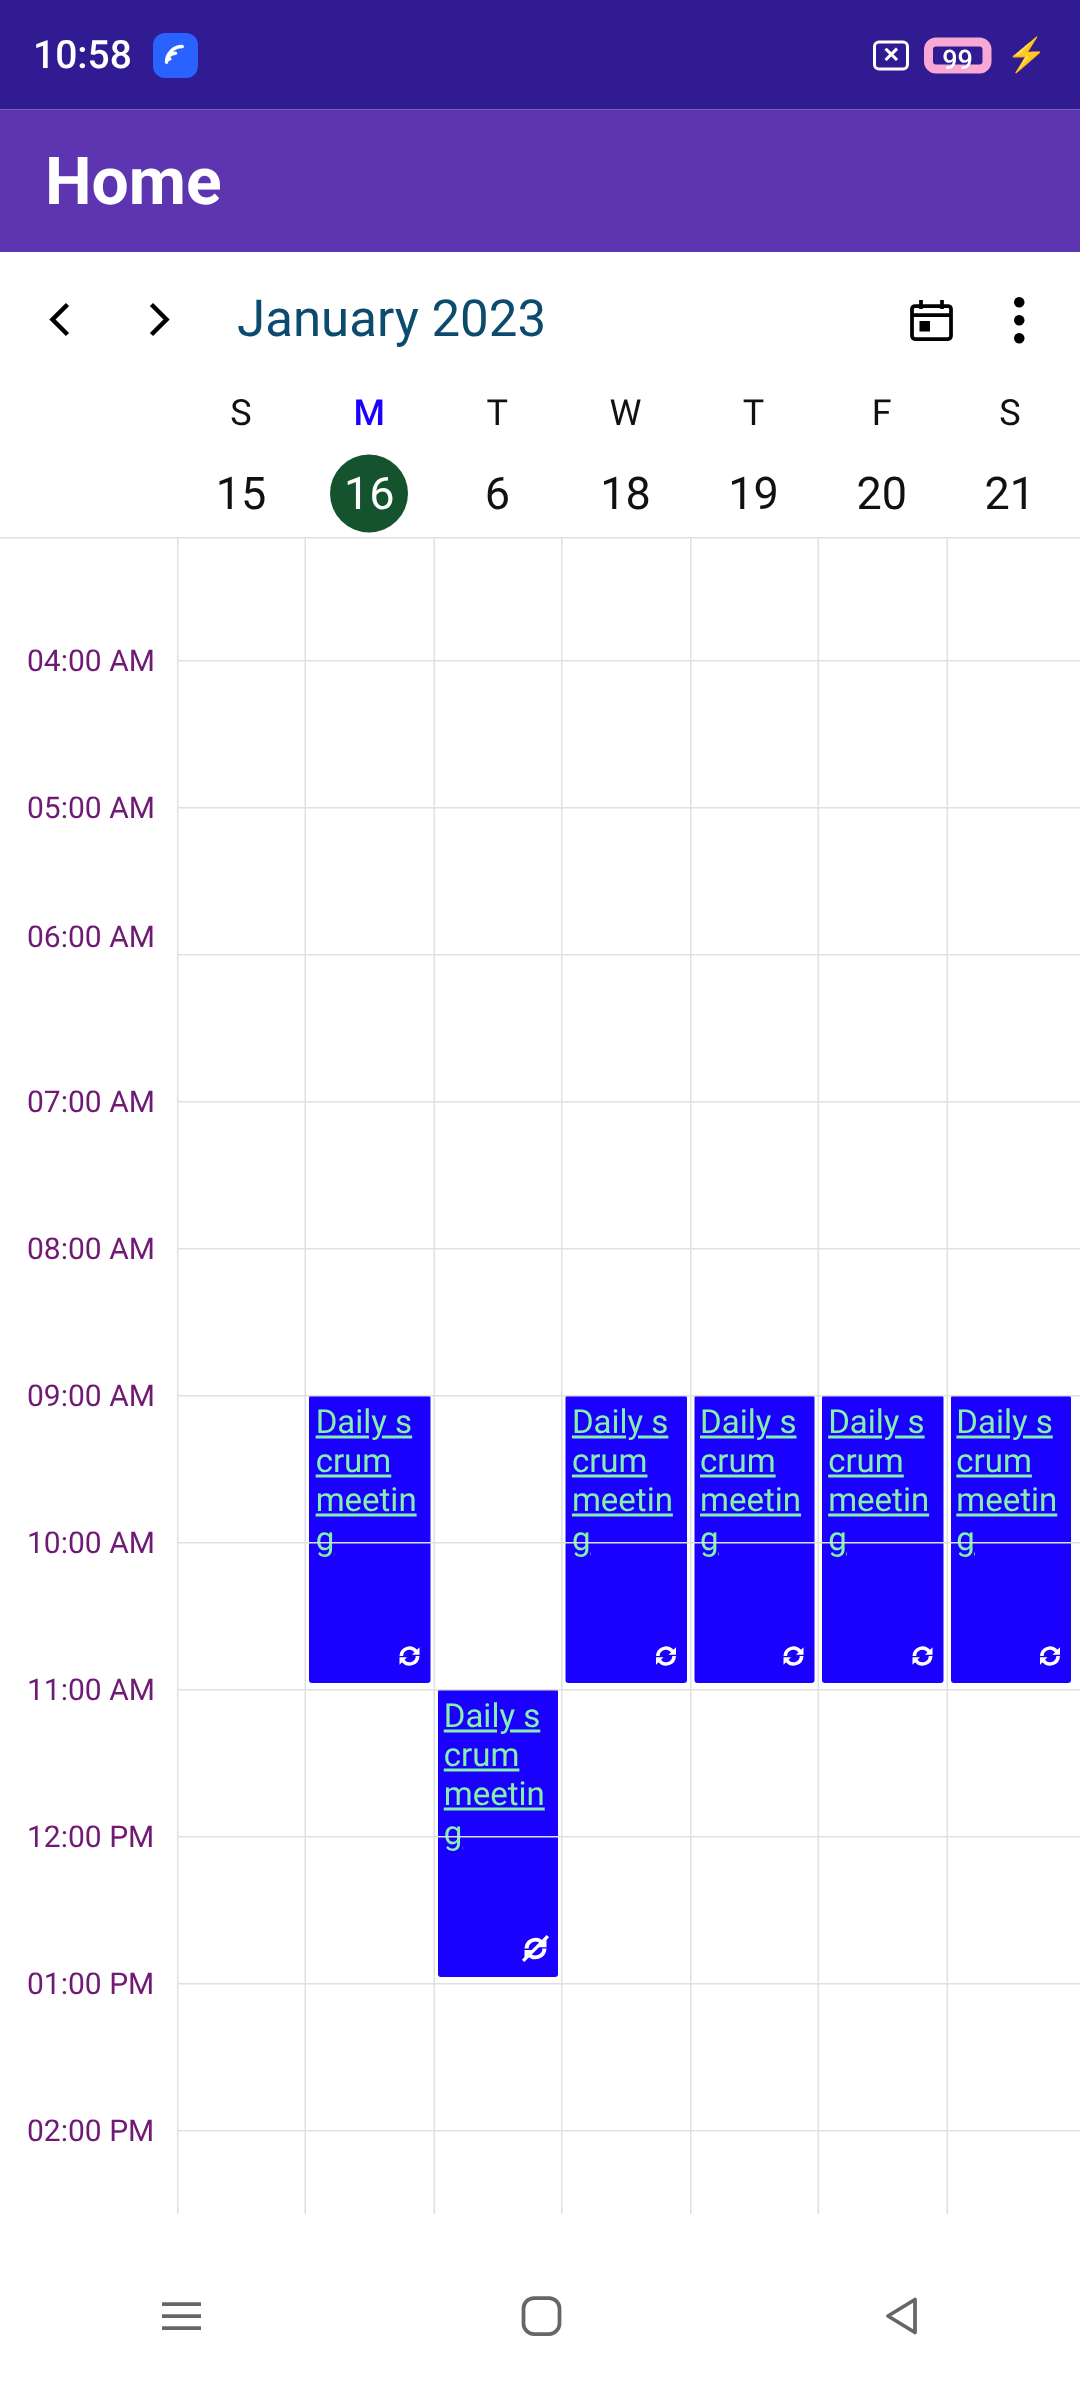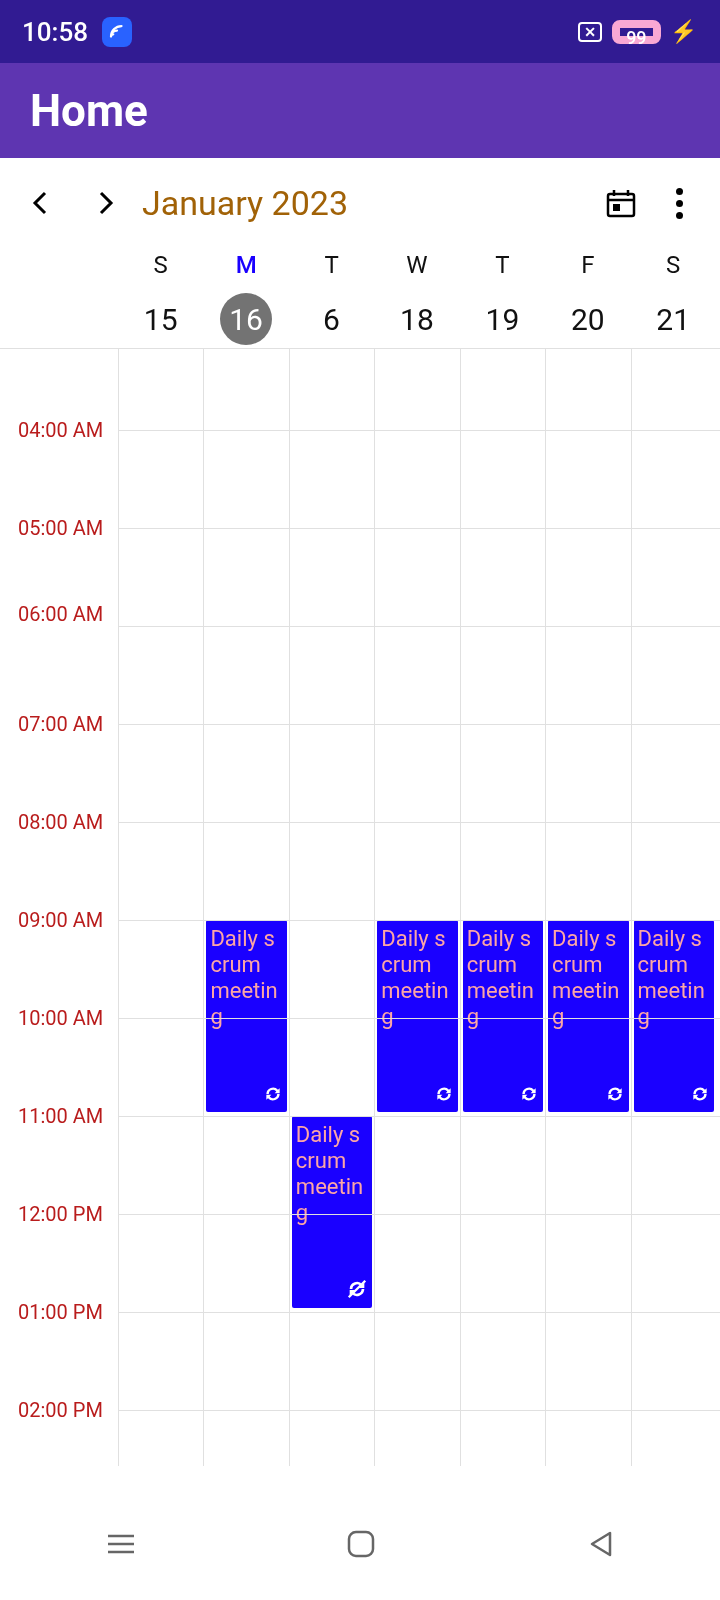--- a/index.html
+++ b/index.html
@@ -1,58 +1,58 @@
 <!DOCTYPE html>
 <html><head>
 <meta charset="utf-8">
 <style>
   * { box-sizing: border-box; margin: 0; padding: 0; }
   html, body { width: 720px; height: 1600px; font-family: Roboto, Arial, sans-serif; background: #fff; overflow: hidden; }
 
   
-  .status-bar { height: 63px; background: #311b92; display: flex; align-items: center; justify-content: space-between; padding: 0 22px; color: #fff; font-size: 26px; font-weight: 500; }
+  .status-bar { height: 73px; background: #311b92; display: flex; align-items: center; justify-content: space-between; padding: 0 22px; color: #fff; font-size: 26px; font-weight: 500; }
   .status-left { display: flex; align-items: center; gap: 14px; }
   .status-icon-cast { width: 30px; height: 30px; background: #2962ff; border-radius: 8px; display: flex; align-items: center; justify-content: center; font-size: 16px; }
   .status-right { display: flex; align-items: center; gap: 10px; }
   .status-x { width: 24px; height: 20px; border: 2px solid #fff; border-radius: 4px; display: flex; align-items: center; justify-content: center; font-size: 14px; font-weight: bold; }
-  .status-battery { border: 8px solid #f9a8d4; border-radius: 8px; padding: 0 6px; font-size: 18px; font-weight: 500; height: 24px; line-height: 20px; }
+  .status-battery { border: 6px solid #f9a8d4; border-radius: 8px; padding: 0 6px; font-size: 18px; font-weight: 500; height: 24px; line-height: 20px; }
   .status-bolt { font-size: 22px; }
 
   
   .app-bar { height: 95px; background: #5e35b1; display: flex; align-items: center; padding: 0 30px; }
   .app-title { color: #fff; font-size: 44px; font-weight: 700; }
 
   
   .cal-header { height: 90px; background: #fff; display: flex; align-items: center; padding: 0 18px; }
   .nav-arrow { width: 46px; height: 46px; display: flex; align-items: center; justify-content: center; cursor: pointer; }
   .nav-arrow svg { stroke: #000; stroke-width: 3; fill: none; }
-  .month-label { font-size: 34px; font-weight: 400; margin-left: 14px; flex: 1; color: #a16207; }
+  .month-label { font-size: 34px; font-weight: 400; margin-left: 30px; flex: 1; color: #0c4a6e; }
   .header-icon { width: 46px; height: 46px; display: flex; align-items: center; justify-content: center; margin-left: 12px; cursor: pointer; }
   .header-icon svg { stroke: #000; stroke-width: 2.5; fill: none; }
   .dots { display: flex; flex-direction: column; gap: 5px; align-items: center; justify-content: center; }
   .dot { width: 7px; height: 7px; background: #000; border-radius: 50%; }
 
   
   .day-header { display: flex; height: 100px; padding-left: 118px; padding-right: 4px;}
   .day-col-head { flex: 1; display: flex; flex-direction: column; align-items: center; justify-content: center; gap: 14px; min-width: 0;}
   .dow { font-size: 24px; font-weight: 400; color: #111; }
   .dow.selected { color: #1a00ff; font-weight: 500; }
   .date-num { font-size: 30px; color: #111; width: 52px; height: 52px; display: flex; align-items: center; justify-content: center; border-radius: 50%; }
-  .date-num.selected { background: #737373; color: #fff; }
+  .date-num.selected { background: #14532d; color: #fff; }
 
   
   .grid-wrap { position: relative; height: 1118px; border-top: 1px solid #e0e0e0; }
   .time-gutter { position: absolute; left: 0; top: 0; width: 118px; height: 100%; }
-  .time-label { position: absolute; left: 18px; font-size: 20px; color: #b91c1c; transform: translateY(-50%); }
+  .time-label { position: absolute; left: 18px; font-size: 20px; color: #701a75; transform: translateY(-50%); }
   .grid-cols { position: absolute; left: 118px; right: 4px; top: 0; bottom: 0; display: flex; }
   .col { flex: 1; border-left: 1px solid #e0e0e0; position: relative; min-width: 0;}
   .hr-line { position: absolute; left: 118px; right: 0; height: 1px; background: #e0e0e0; }
 
   
-  .event { position: absolute; background: #1a00ff; color: #fca5a5; padding: 6px 4px 2px 4px; border-radius: 2px; overflow: hidden; }
+  .event { position: absolute; background: #1a00ff; color: #86efac; padding: 6px 4px 2px 4px; border-radius: 2px; overflow: hidden; text-decoration: underline; }
   .event-title { font-size: 22px; line-height: 26px; word-break: break-all; font-weight: 400; }
   .event-icon { position: absolute; right: 4px; bottom: 4px; }
   .event-icon svg { stroke: #fff; fill: none; stroke-width: 2; }
 
   
   .nav-bar { position: absolute; bottom: 0; left: 0; right: 0; height: 109px; display: flex; align-items: center; justify-content: space-around; background: #fff; }
   .nav-item svg { stroke: #666; fill: none; stroke-width: 2.5; }
 </style>
 </head>
 <body>

